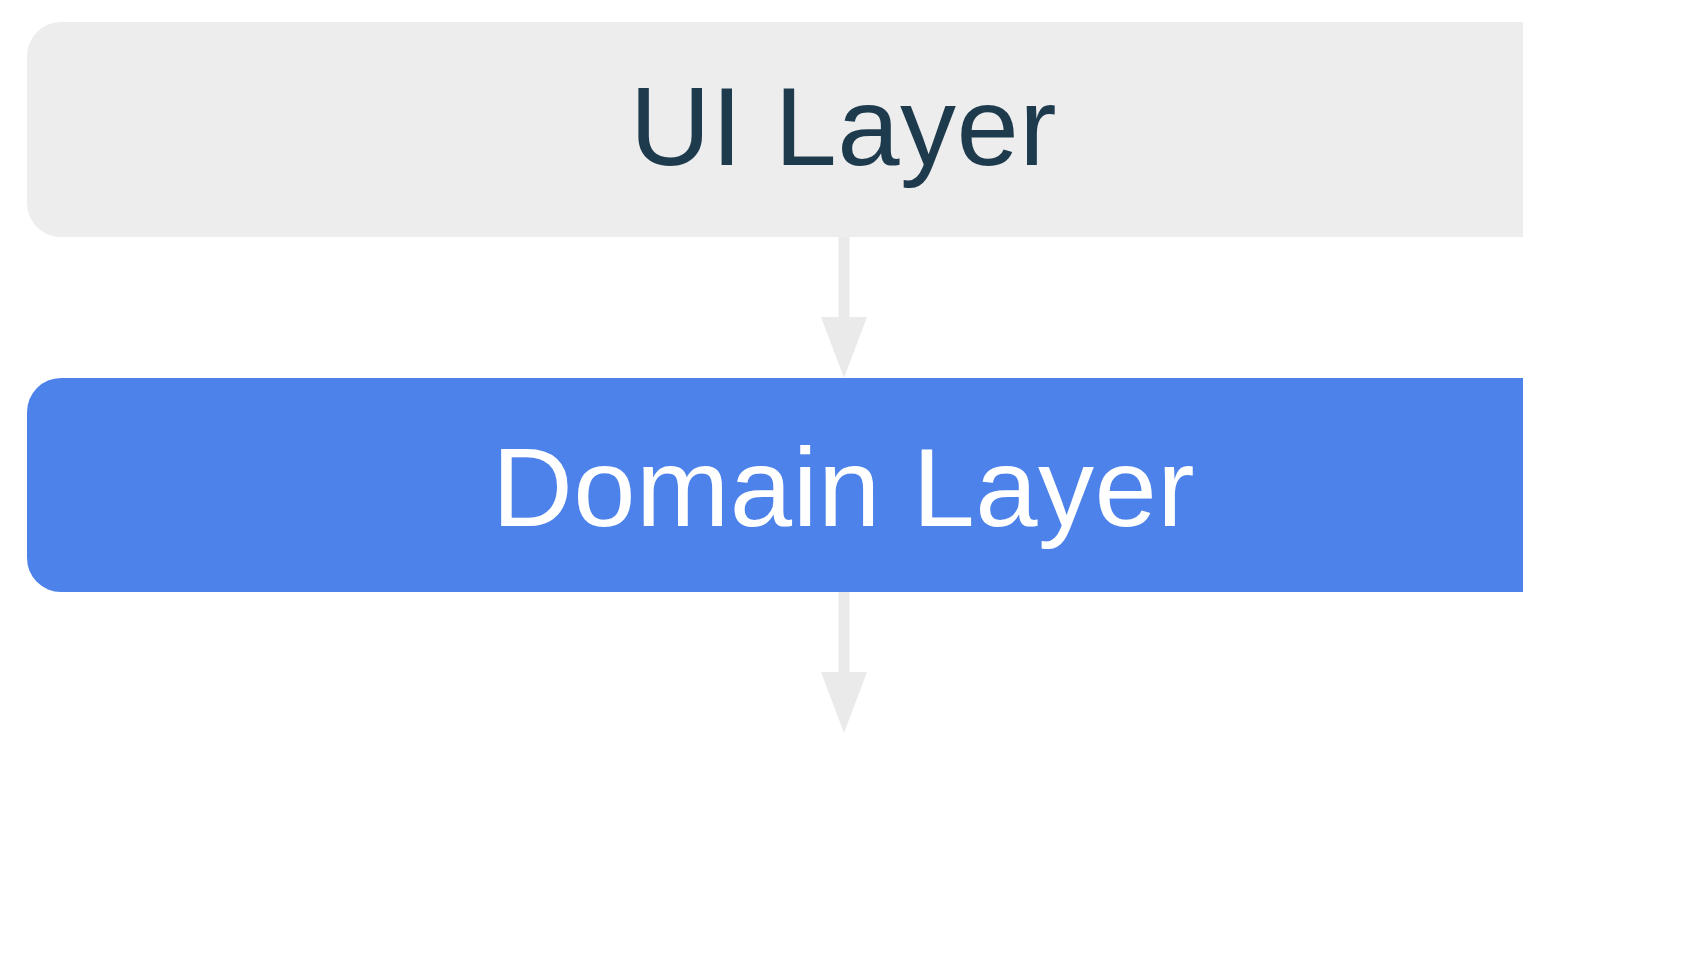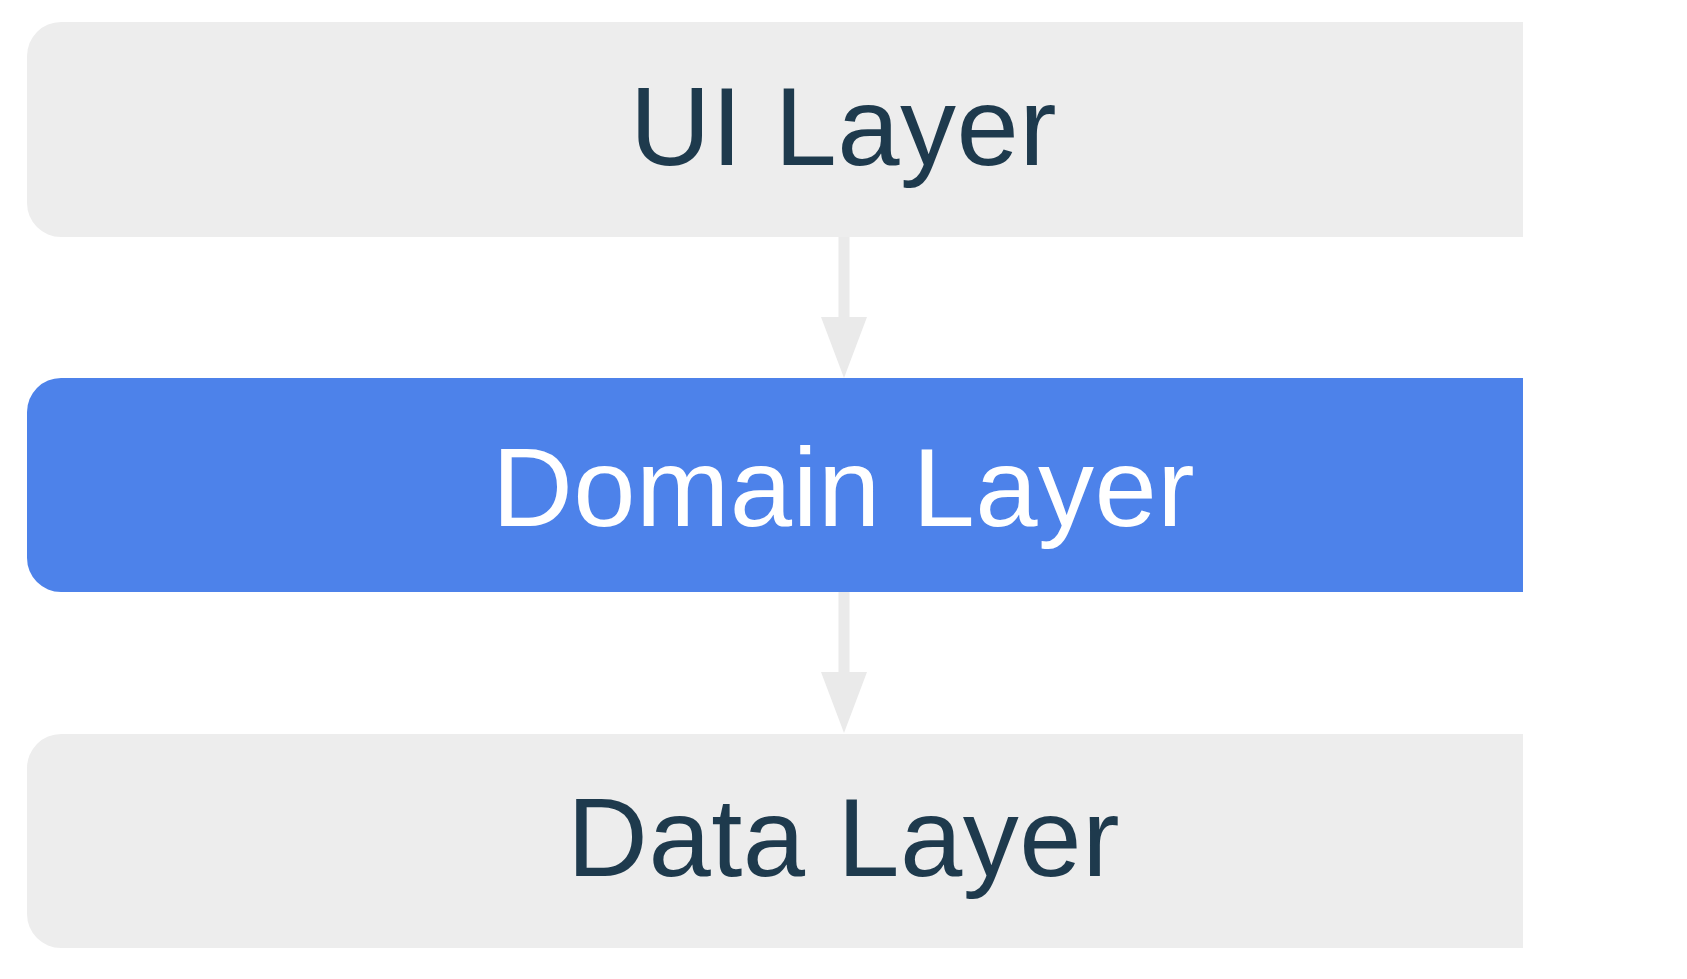--- a/index.html
+++ b/index.html
@@ -65,17 +65,14 @@
   <div class="layer-box blue" id="box-domain">
     <span class="layer-label">Domain Layer</span>
   </div>
 
   <div class="flow-arrow" id="arrow-2">
     <svg viewBox="0 0 48 141" xmlns="http://www.w3.org/2000/svg" aria-hidden="true">
       <path class="arrow-shape" d="M18.5 0 H29.5 V80 H47 L24 141 L1 80 H18.5 Z"></path>
     </svg>
   </div>
 
-  <div class="layer-box gray" id="box-data">
-    <span class="layer-label">Data Layer</span>
-  </div>
 
 </div>
 
 </body></html>

